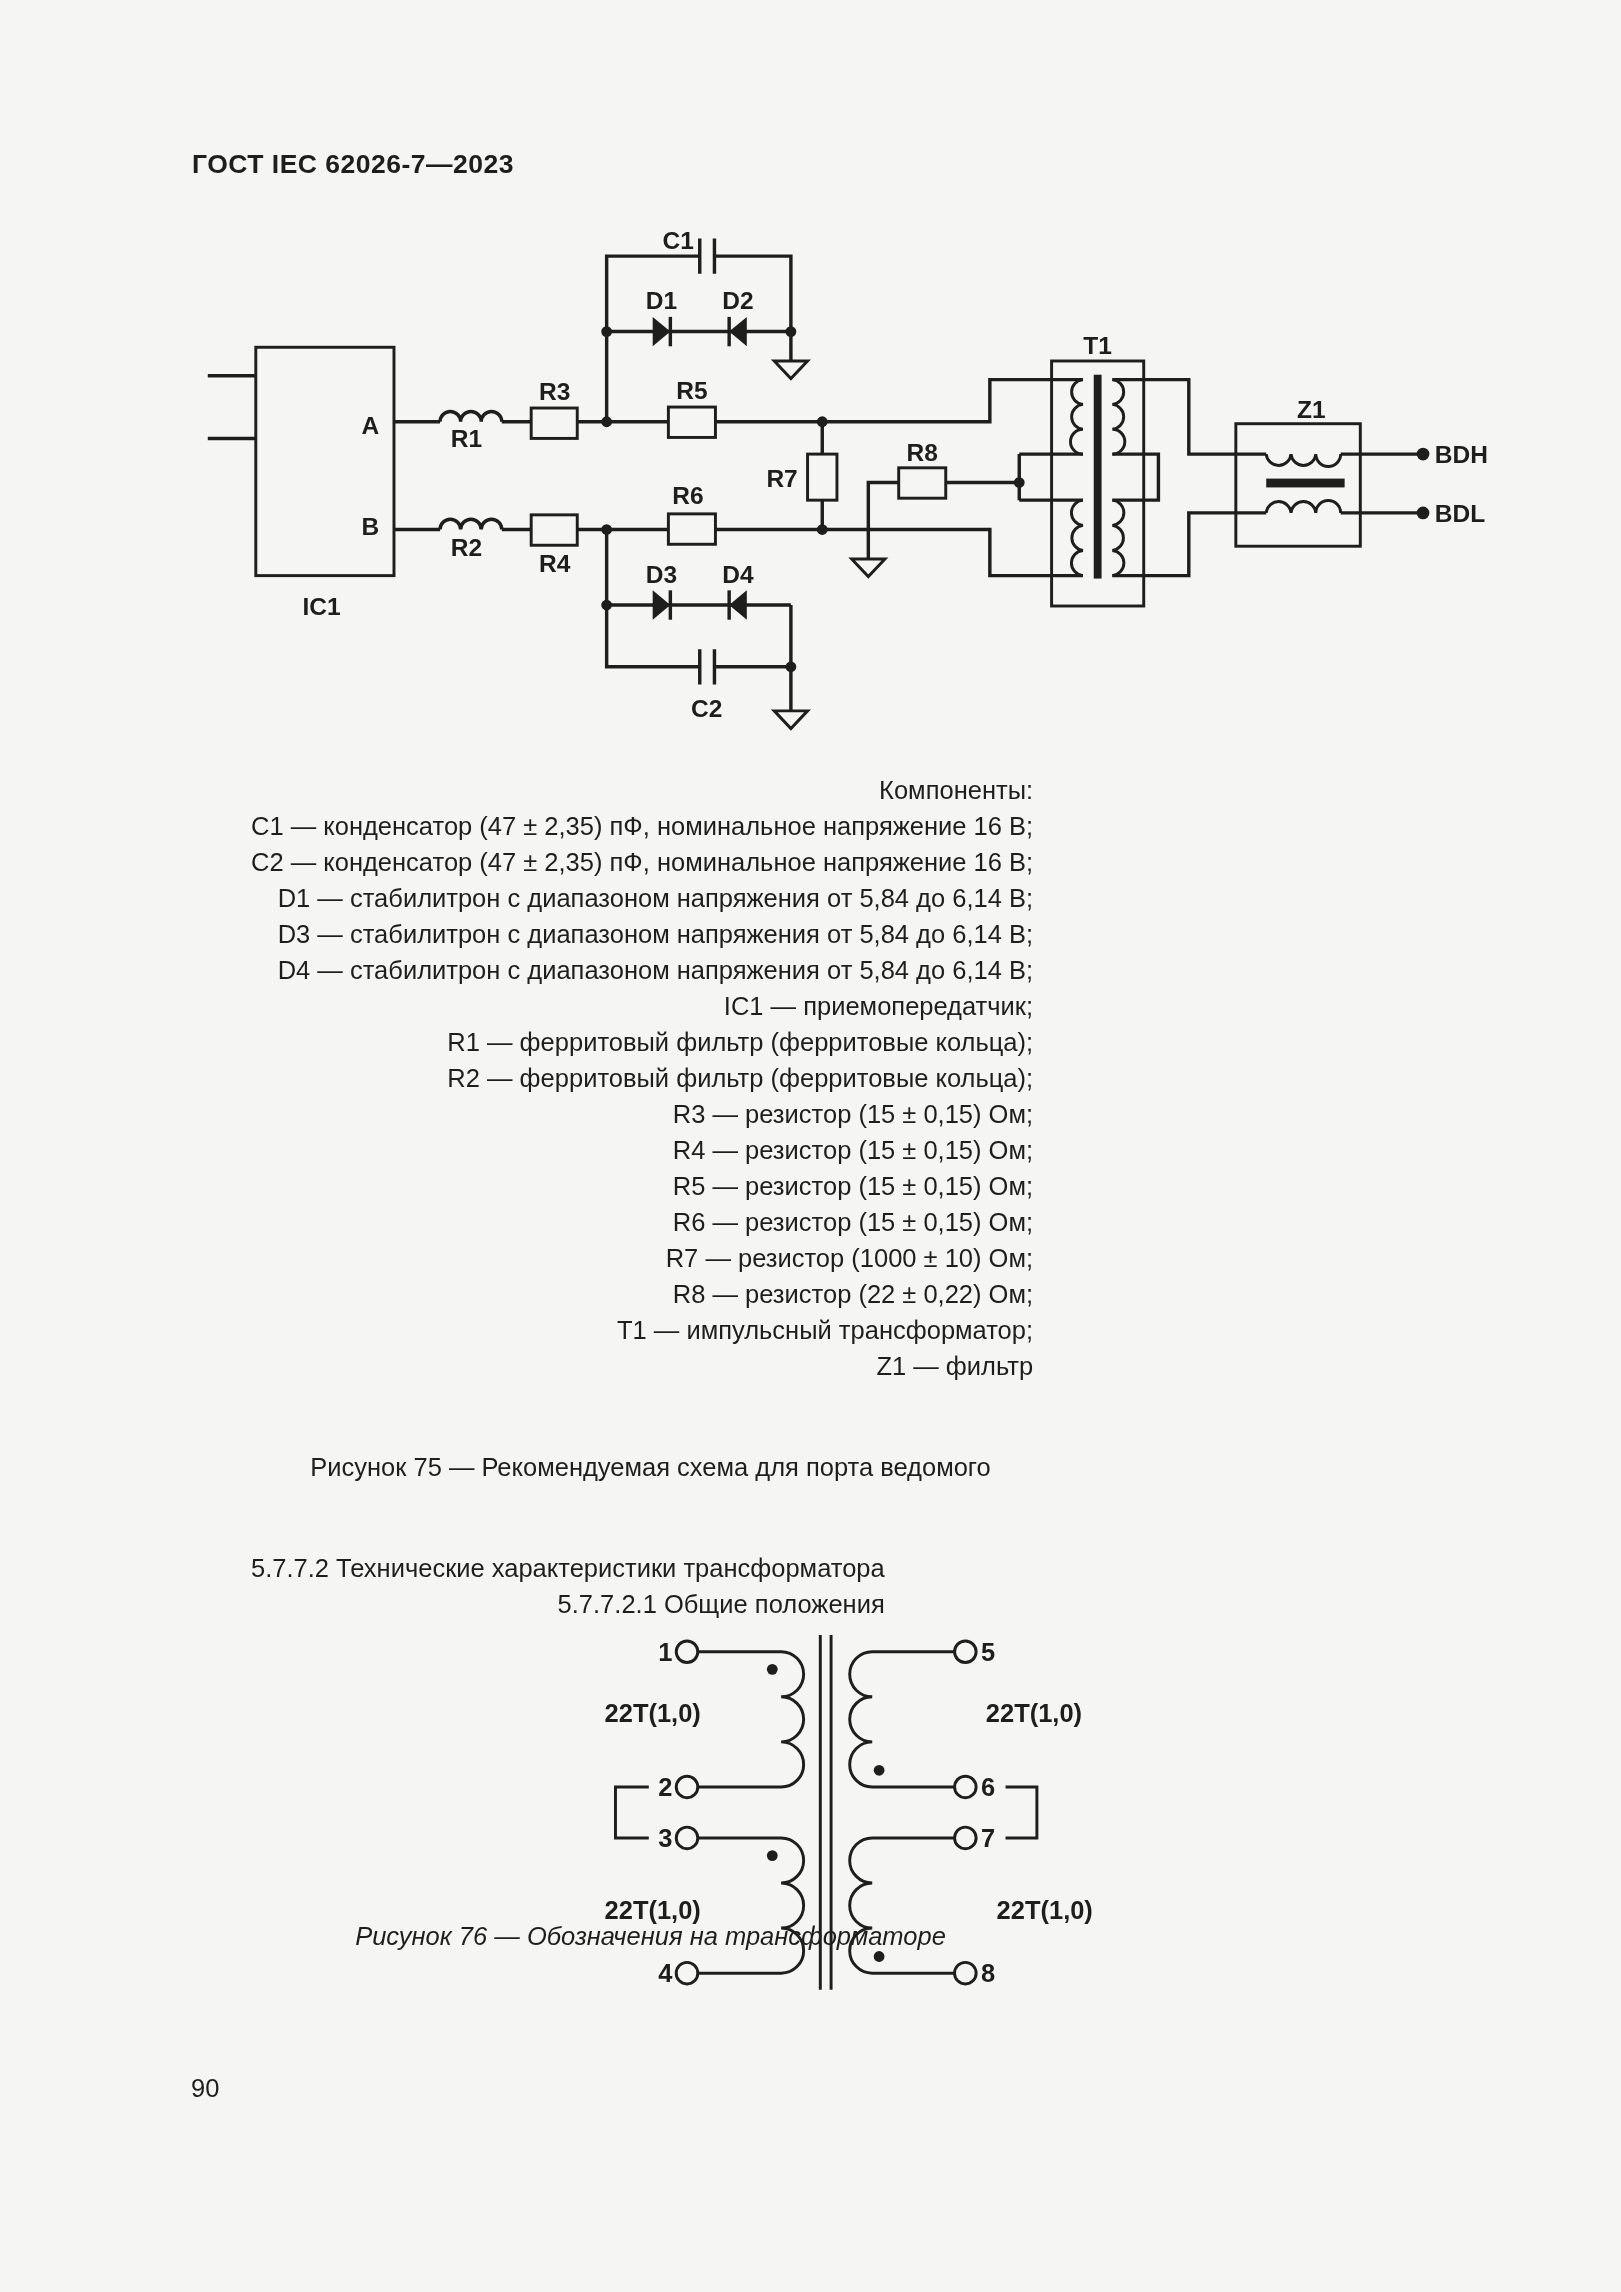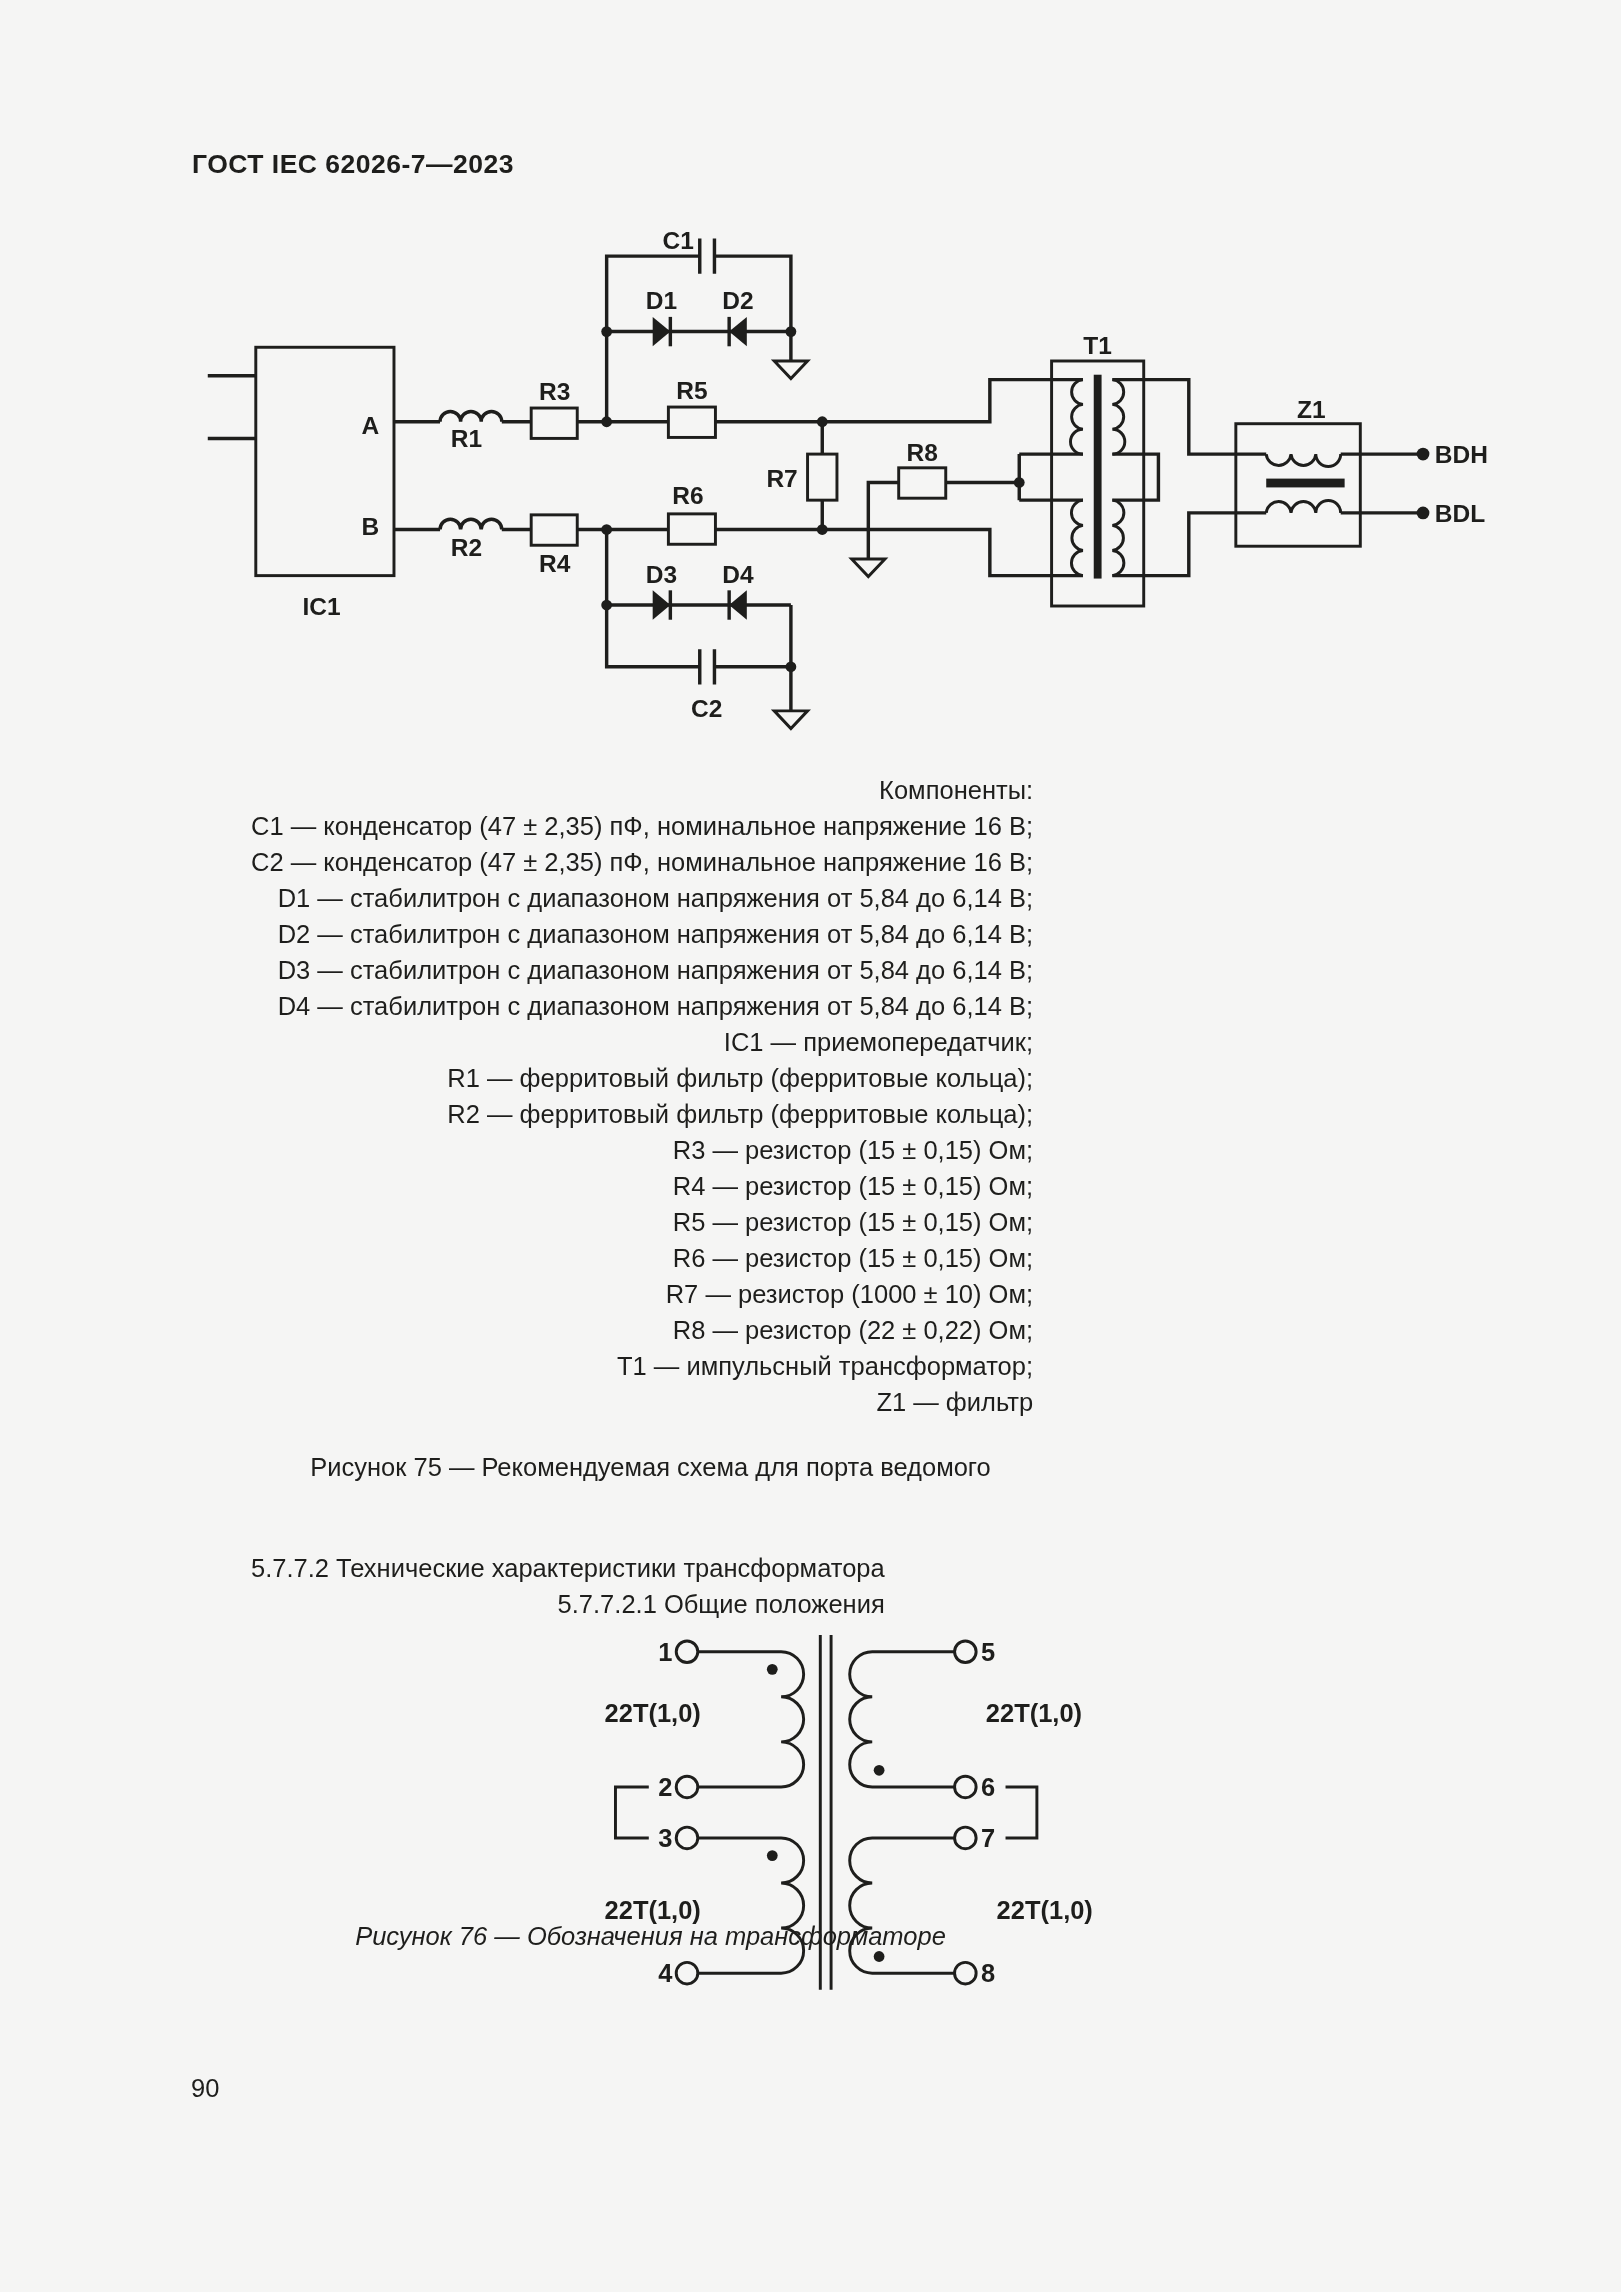--- a/index.html
+++ b/index.html
@@ -185,21 +185,20 @@
 </svg>
 
 <div class="abs hdr">ГОСТ IEC 62026-7—2023</div>
 
 <div class="abs list">
   <div>Компоненты:</div>
   <div>
       <div>C1 — конденсатор (47 ± 2,35) пФ, номинальное напряжение 16 В;</div>
       <div>C2 — конденсатор (47 ± 2,35) пФ, номинальное напряжение 16 В;</div>
       <div>D1 — стабилитрон с диапазоном напряжения от 5,84 до 6,14 В;</div>
-      <div>D2 — стабилитрон с диапазоном напряжения от 5,84 до 6,14 В;</div>
       <div>D3 — стабилитрон с диапазоном напряжения от 5,84 до 6,14 В;</div>
       <div>D4 — стабилитрон с диапазоном напряжения от 5,84 до 6,14 В;</div>
       <div>IC1 — приемопередатчик;</div>
       <div>R1 — ферритовый фильтр (ферритовые кольца);</div>
       <div>R2 — ферритовый фильтр (ферритовые кольца);</div>
       <div>R3 — резистор (15 ± 0,15) Ом;</div>
       <div>R4 — резистор (15 ± 0,15) Ом;</div>
       <div>R5 — резистор (15 ± 0,15) Ом;</div>
       <div>R6 — резистор (15 ± 0,15) Ом;</div>
       <div>R7 — резистор (1000 ± 10) Ом;</div>

